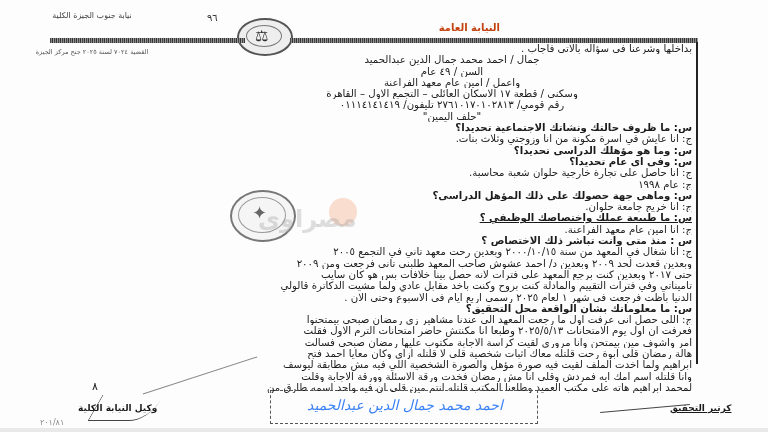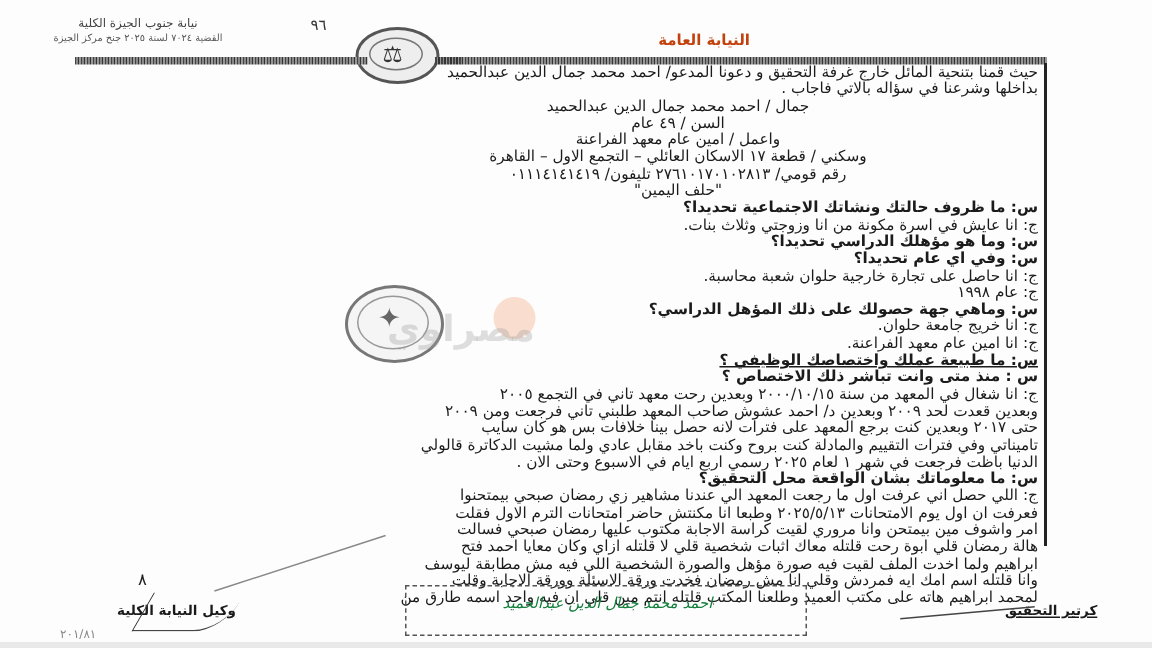--- a/index.html
+++ b/index.html
@@ -7,21 +7,21 @@
     width:768px; height:432px; overflow:hidden; position:relative;
     background:#ffffff;
     font-family:"DejaVu Sans", sans-serif;
     color:#1a1a1a;
   }
   .page { position:absolute; left:0; top:0; width:768px; height:428px; background:#fdfdfd; }
   .bottom-strip { position:absolute; left:0; top:428px; width:768px; height:4px; background:#e9e9e9; }
 
   .hdr-left { position:absolute; left:22px; top:10px; width:140px; text-align:center; direction:rtl; }
   .hdr-left .l1 { font-size:8px; color:#444; line-height:11px; }
-  .hdr-left .l2 { font-size:6.5px; color:#555; line-height:9px; }
+  .hdr-left .l2 { font-size:6.5px; color:#555; line-height:9px;margin-top:27px; }
   .page-no { position:absolute; left:207px; top:12px; font-size:10px; color:#333; }
 
   .emblem { position:absolute; left:237px; top:18px; width:52px; height:34px; border:2px solid #555; border-radius:50%; background:#eee; }
   .emblem::before { content:""; position:absolute; left:7px; top:5px; width:34px; height:20px; border:1px solid #777; border-radius:50%; }
   .emblem .scale { position:absolute; left:16px; top:7px; font-size:15px; color:#333; line-height:18px; }
 
   .title { position:absolute; right:268px; top:22px; font-size:10px; font-weight:bold; direction:rtl; color:#c2410c; }
   .title-underline { position:absolute; left:445px; top:39px; width:27px; height:1px; background:#333; }
 
   .band { position:absolute; top:38px; height:5px;
@@ -38,21 +38,21 @@
   .body-text .ul { text-decoration:underline; }
 
   .stamp { position:absolute; left:230px; top:190px; width:62px; height:48px; border:2px solid #777; border-radius:50%; background:rgba(240,240,240,0.6); }
   .stamp::before { content:""; position:absolute; left:6px; top:5px; width:46px; height:34px; border:1px solid #999; border-radius:50%; }
   .stamp .glyph { position:absolute; left:20px; top:10px; font-size:18px; color:#666; }
 
   .watermark { position:absolute; left:258px; top:205px; font-size:24px; font-weight:bold; color:rgba(160,160,160,0.35); direction:rtl; }
   .watermark-dot { position:absolute; left:329px; top:198px; width:28px; height:28px; border-radius:50%; background:rgba(240,160,120,0.35); }
 
   .sig-box { position:absolute; left:270px; top:390px; width:266px; height:32px; border:1px dashed #555; }
-  .sig-box .scribble { position:absolute; left:14px; top:6px; font-size:10px; color:#15803d; font-style:italic; direction:rtl; width:240px; text-align:center; }
+  .sig-box .scribble { position:absolute; left:14px; top:6px; font-size:14px; color:#3b82f6; font-style:italic; direction:rtl; width:240px; text-align:center; }
 
   .footer-left { position:absolute; left:78px; top:403px; font-size:9px; font-weight:bold; direction:rtl; }
   .footer-right { position:absolute; left:670px; top:403px; font-size:9px; font-weight:bold; direction:rtl; text-decoration:underline; }
   .footer-num { position:absolute; left:40px; top:418px; font-size:8px; color:#888; }
   .mark-8 { position:absolute; left:92px; top:380px; font-size:11px; color:#222; }
 
   .sig-line-left { position:absolute; left:95px; top:395px; width:60px; height:25px; border-bottom:1px solid #444; border-left:1px solid #444; transform:skewX(-30deg); border-radius:0 0 20px 0; }
   .sig-line-right { position:absolute; left:600px; top:408px; width:90px; height:1px; background:#444; transform:rotate(-5deg); }
   .diag { position:absolute; left:140px; top:375px; width:120px; height:1px; background:#888; transform:rotate(-18deg); }
 </style>
@@ -74,38 +74,37 @@
 
   <div class="title">النيابة العامة</div>
   <div class="title-underline"></div>
 
   <div class="band band-left"></div>
   <div class="band band-right"></div>
 
   <div class="rule-right"></div>
 
   <div class="body-text">
-    <div class="ln">حيث قمنا بتنحية المائل خارج غرفة التحقيق و دعونا المدعو/ احمد محمد جمال الدين عبدالحميد</div>
     <div class="ln">بداخلها وشرعنا في سؤاله بالاتي فاجاب .</div>
     <div class="ln center">جمال / احمد محمد جمال الدين عبدالحميد</div>
     <div class="ln center">السن / ٤٩ عام</div>
     <div class="ln center">واعمل / امين عام معهد الفراعنة</div>
     <div class="ln center">وسكني / قطعة ١٧ الاسكان العائلي – التجمع الاول – القاهرة</div>
     <div class="ln center">رقم قومي/ ٢٧٦١٠١٧٠١٠٢٨١٣      تليفون/ ٠١١١٤١٤١٤١٩</div>
     <div class="ln center">"حلف اليمين"</div>
     <div class="ln bold">س: ما ظروف حالتك ونشاتك الاجتماعية تحديدا؟</div>
     <div class="ln">ج: انا عايش في اسرة مكونة من انا وزوجتي وثلاث بنات.</div>
     <div class="ln bold">س: وما هو مؤهلك الدراسي تحديدا؟</div>
     <div class="ln bold">س: وفي اي عام تحديدا؟</div>
     <div class="ln">ج: انا حاصل على تجارة خارجية حلوان شعبة محاسبة.</div>
     <div class="ln">ج: عام ١٩٩٨</div>
     <div class="ln bold">س: وماهي جهة حصولك على ذلك المؤهل الدراسي؟</div>
     <div class="ln">ج: انا خريج جامعة حلوان.</div>
+    <div class="ln bold ul">س: ما طبيعة عملك واختصاصك الوظيفي ؟</div>
     <div class="ln">ج: انا امين عام معهد الفراعنة.</div>
-    <div class="ln bold ul">س: ما طبيعة عملك واختصاصك الوظيفي ؟</div>
     <div class="ln bold">س : منذ متى وانت تباشر ذلك الاختصاص ؟</div>
     <div class="ln">ج: انا شغال في المعهد من سنة ٢٠٠٠/١٠/١٥ وبعدين رحت معهد تاني في التجمع ٢٠٠٥</div>
     <div class="ln">وبعدين قعدت لحد ٢٠٠٩ وبعدين د/ احمد عشوش صاحب المعهد طلبني تاني فرجعت ومن ٢٠٠٩</div>
     <div class="ln">حتى ٢٠١٧ وبعدين كنت برجع المعهد على فترات لانه حصل بينا خلافات بس هو كان سايب</div>
     <div class="ln">تاميناتي وفي فترات التقييم والمادلة كنت بروح وكنت باخد مقابل عادي ولما مشيت الدكاترة قالولي</div>
     <div class="ln">الدنيا باظت فرجعت في شهر ١ لعام ٢٠٢٥ رسمي اربع ايام في الاسبوع وحتى الان .</div>
     <div class="ln bold">س: ما معلوماتك بشأن الواقعة محل التحقيق؟</div>
     <div class="ln">ج: اللي حصل اني عرفت اول ما رجعت المعهد الي عندنا مشاهير زي رمضان صبحي بيمتحنوا</div>
     <div class="ln">فعرفت ان اول يوم الامتحانات ٢٠٢٥/٥/١٣ وطبعا انا مكنتش حاضر امتحانات الترم الاول فقلت</div>
     <div class="ln">امر واشوف مين بيمتحن وانا مروري لقيت كراسة الاجابة مكتوب عليها رمضان صبحي فسالت</div>

